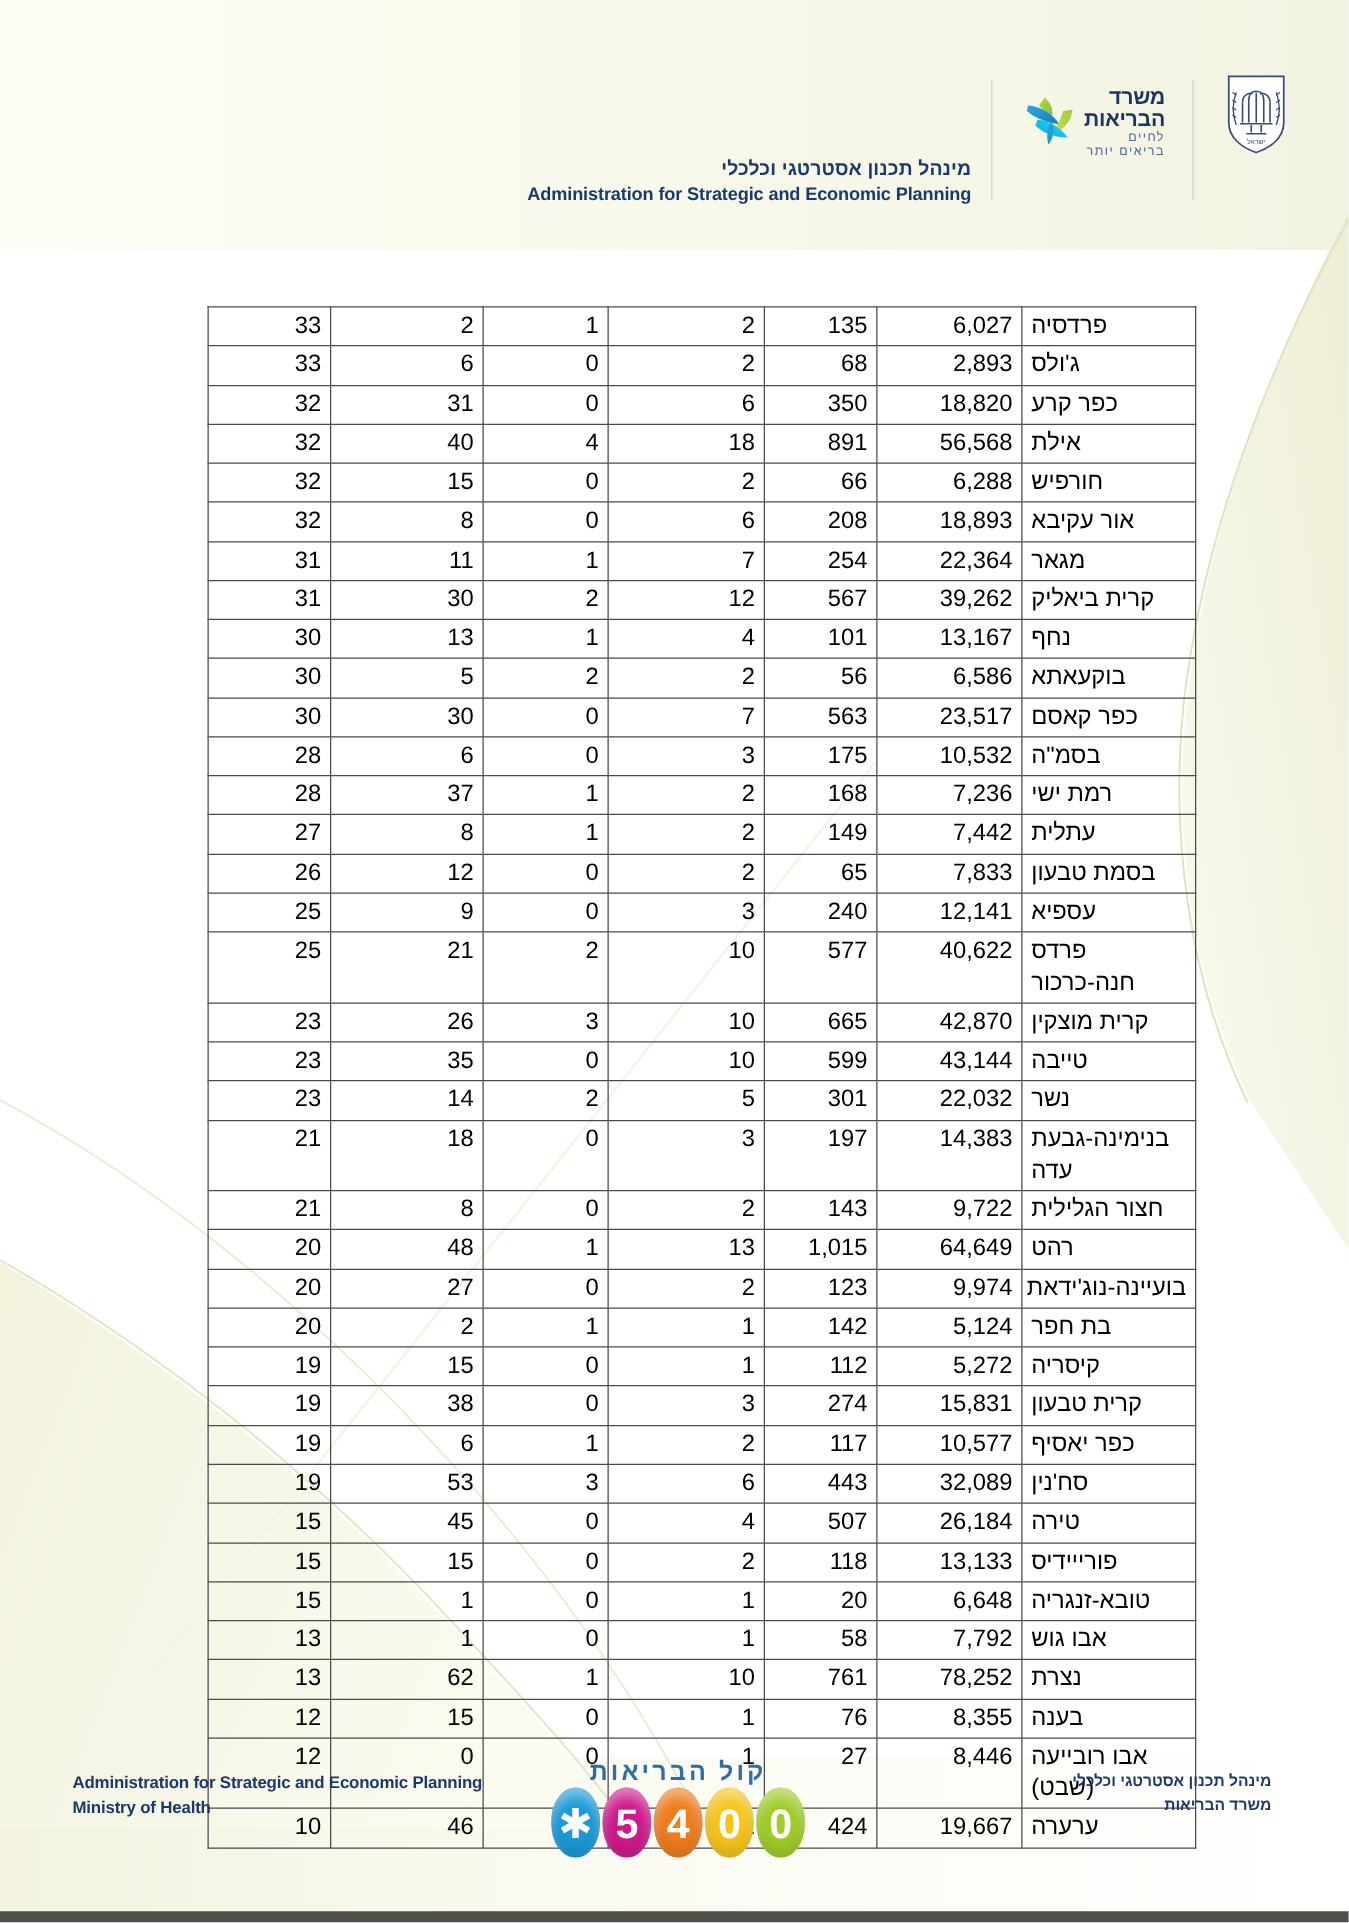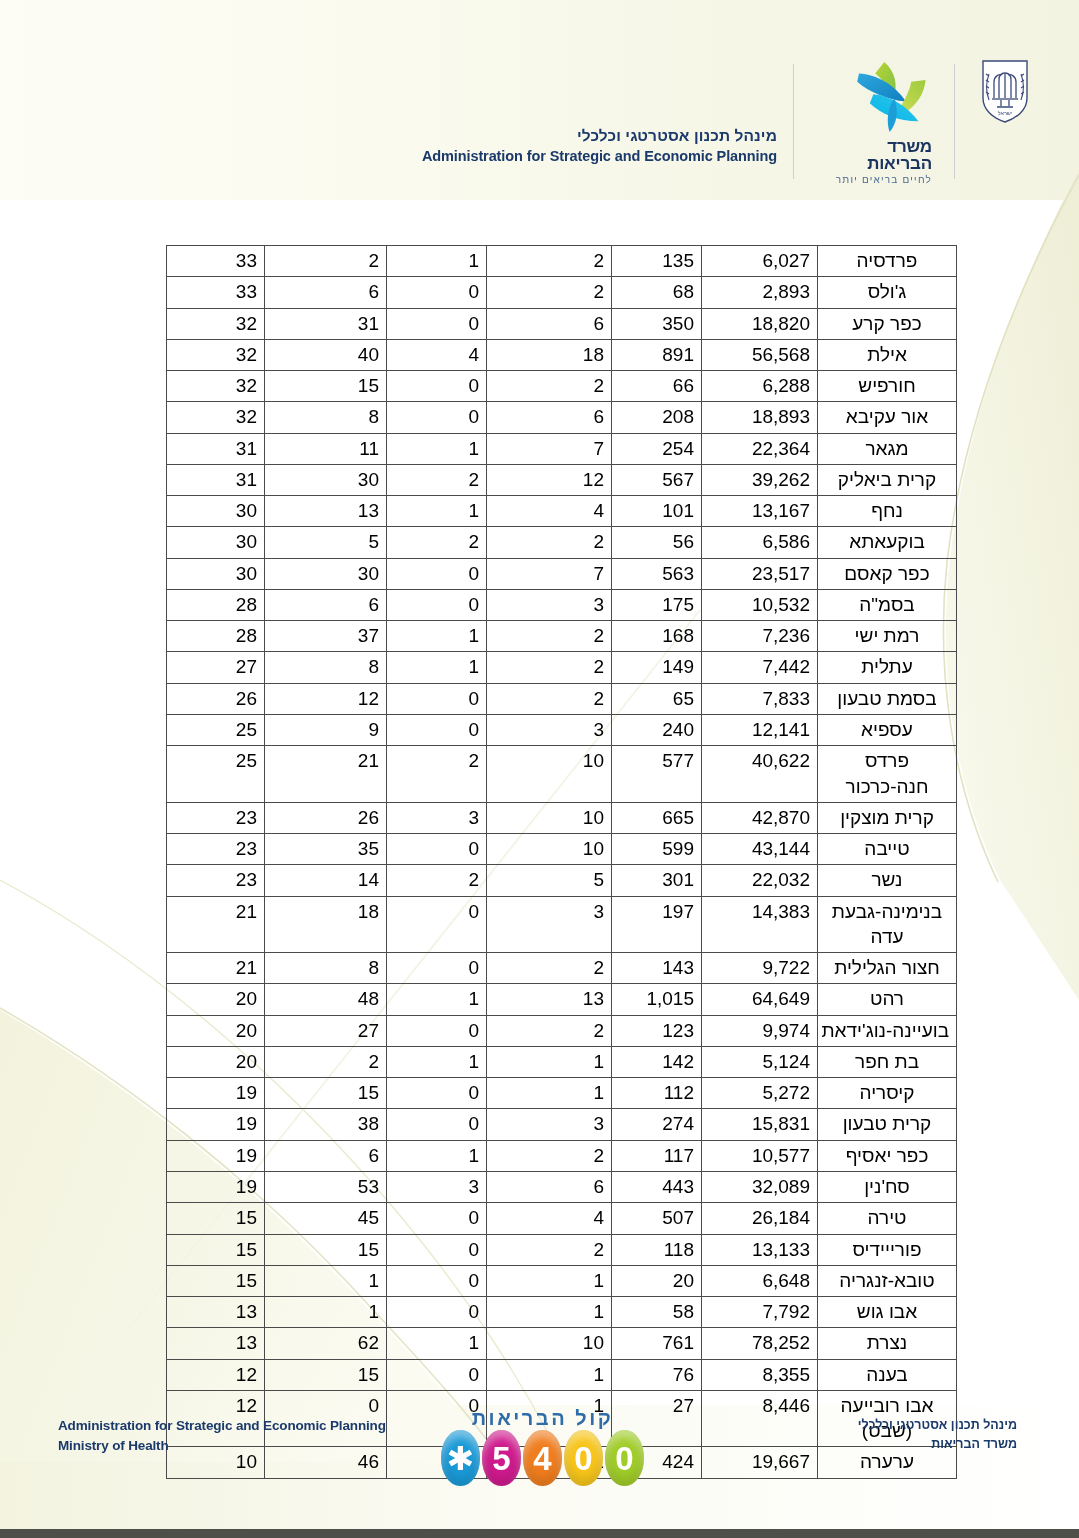--- a/index.html
+++ b/index.html
@@ -66,22 +66,22 @@
   .hdr-sep {
     width: 1px;
     align-self: stretch;
     background: #cfcfcf;
     margin: 6px 0 6px 0;
   }
   .moh-logo {
     width: 132px;
     padding: 0 14px;
     display: flex;
-    flex-direction: column;
-    align-items: flex-end;
+    flex-direction: row;
+    align-items: center;
   }
   .moh-mark { width: 108px; height: 78px; }
   .moh-word {
     margin-top: 2px;
     text-align: right;
     direction: rtl;
     width: 100%;
     padding-right: 8px;
     box-sizing: border-box;
   }
@@ -130,21 +130,21 @@
     height: 25px;
     box-sizing: border-box;
     background: transparent;
   }
   td.num {
     text-align: right;
     direction: ltr;
     font-family: "Liberation Sans", "DejaVu Sans", sans-serif;
   }
   td.name {
-    text-align: center;
+    text-align: left;
     direction: rtl;
     padding-right: 9px;
   }
   col.c0 { width: 98px; }
   col.c1 { width: 122px; }
   col.c2 { width: 100px; }
   col.c3 { width: 125px; }
   col.c4 { width: 90px; }
   col.c5 { width: 116px; }
   col.c6 { width: 139px; }

